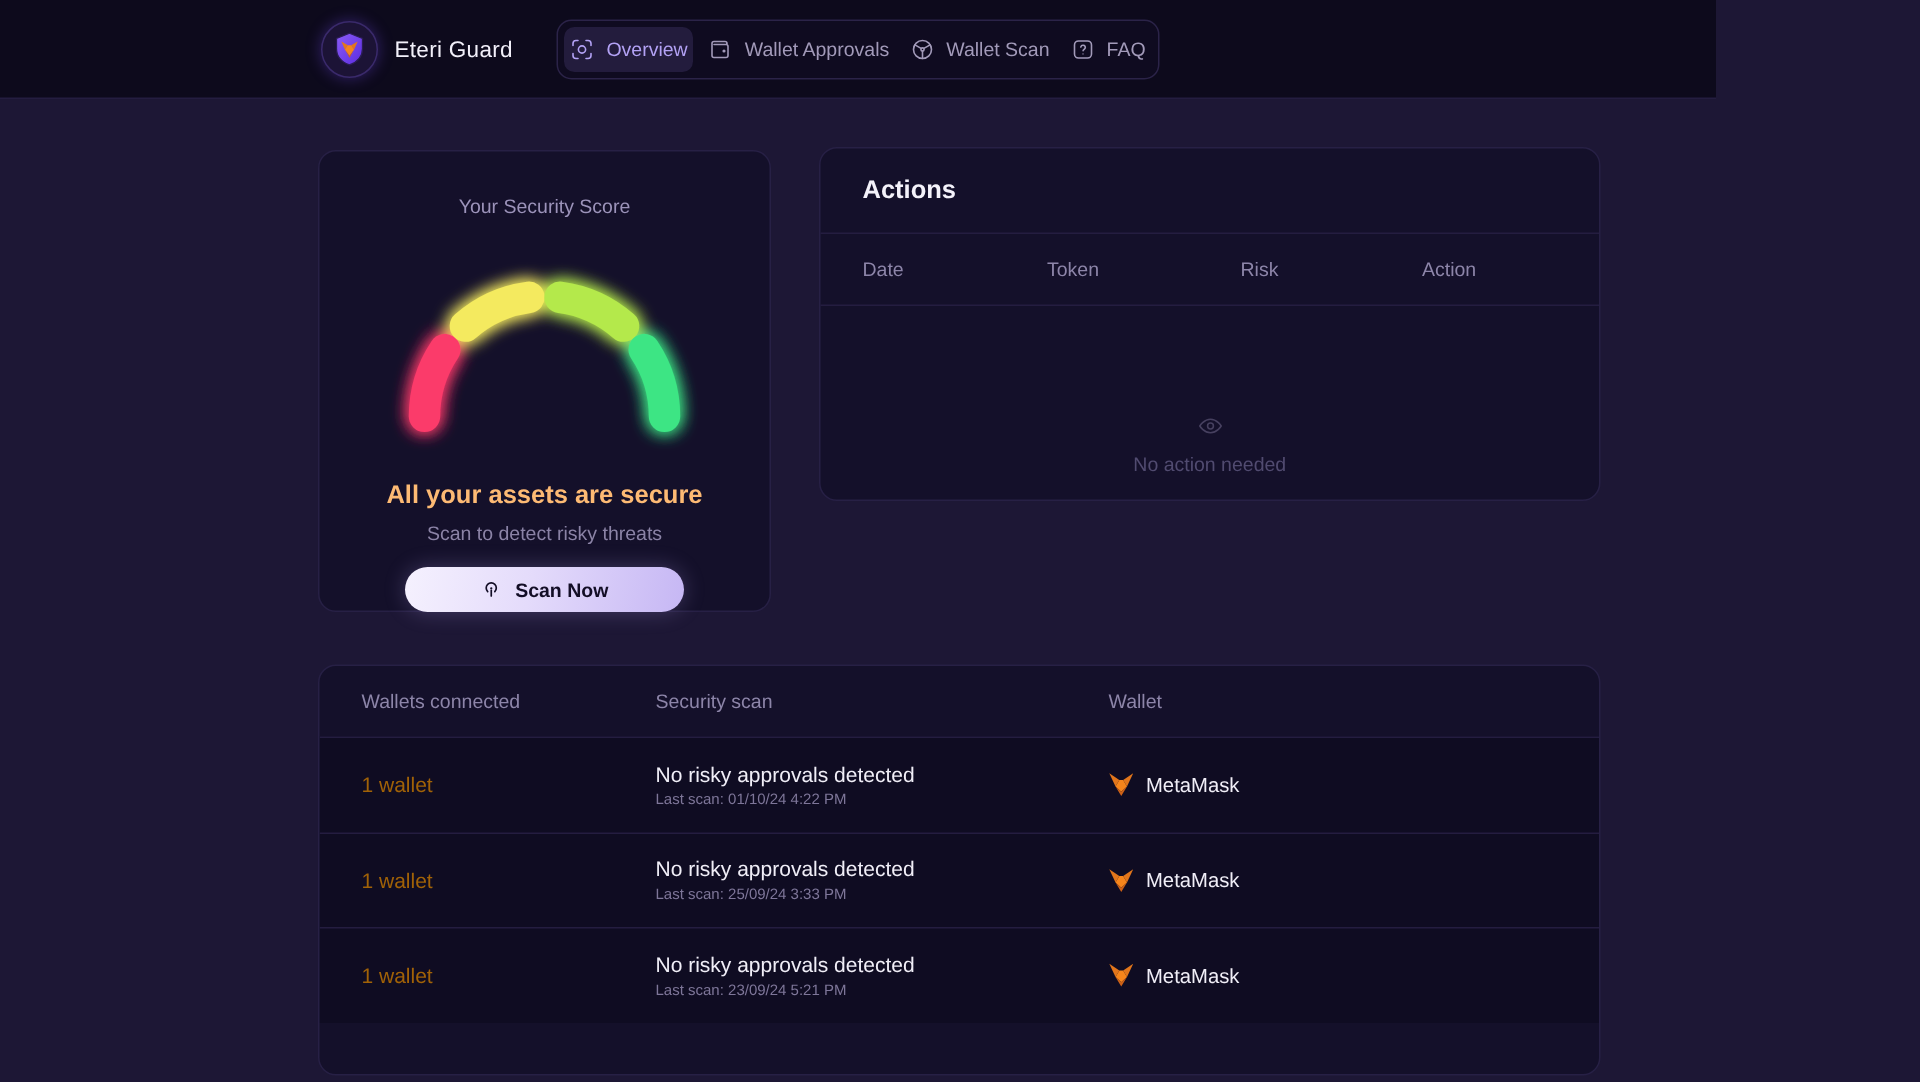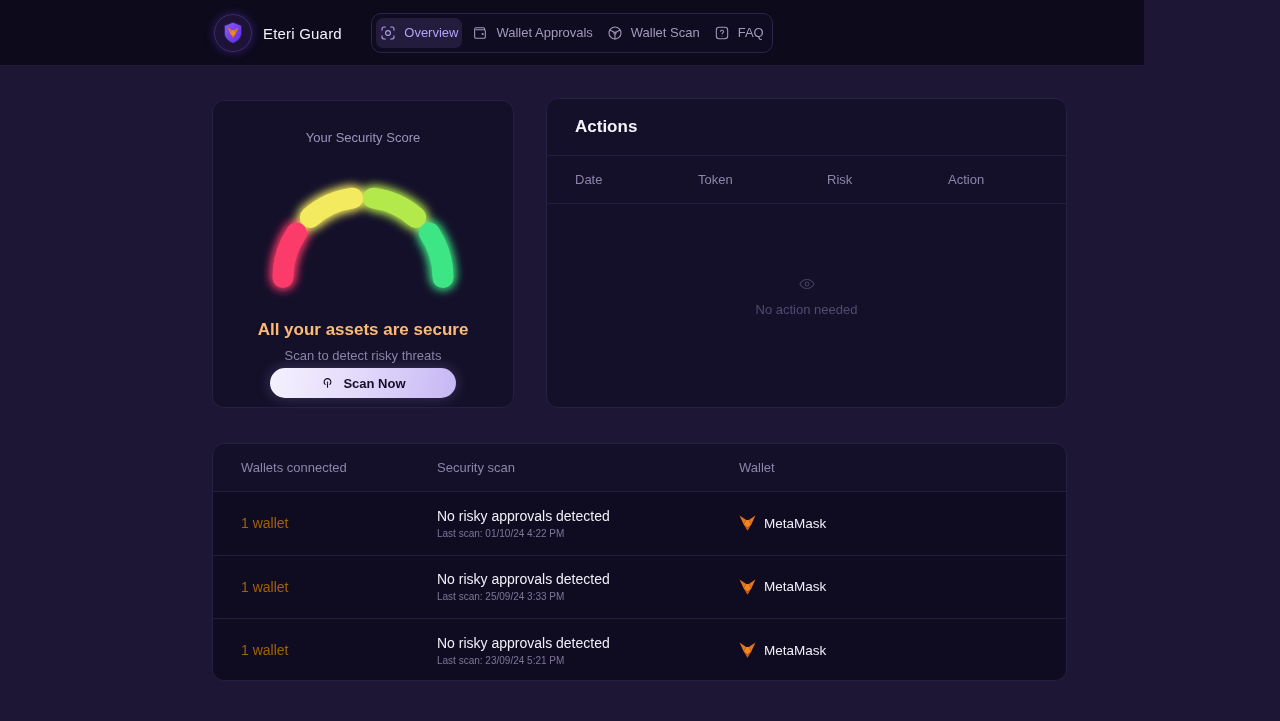--- a/index.html
+++ b/index.html
@@ -50,35 +50,35 @@
   .nav-item svg { width: 16px; height: 16px; stroke: currentColor; fill: none; stroke-width: 1.6; stroke-linecap: round; stroke-linejoin: round; }
 
   
   .card {
     position: absolute;
     background: #14102a;
     border: 1px solid #272045;
     border-radius: 12px;
   }
   .card-score { left: 212px; top: 100px; width: 302px; height: 308px; text-align: center; }
-  .card-actions { left: 546px; top: 98px; width: 521px; height: 310px; }
-  .card-wallets { left: 212px; top: 443px; width: 855px; height: 238px; overflow: hidden; }
+  .card-actions { left: 546px; top: 98px; width: 521px; height: 236px; }
+  .card-wallets { left: 212px; top: 443px; width: 855px; height: 274px; overflow: hidden; }
 
   
   .score-title { margin-top: 29px; font-size: 13px; color: #9c93ba; }
   .gauge-wrap { position: relative; width: 220px; height: 135px; margin: 18px auto 0; }
   .gauge-wrap svg { overflow: visible; }
   .score-value {
     position: absolute; left: 0; right: 0; bottom: 6px;
     font-size: 34px; font-weight: 700; color: #ffffff; letter-spacing: .5px;
   }
   .score-headline { margin-top: 22px; font-size: 17px; font-weight: 600; color: #fdba74; }
   .score-sub { margin-top: 8px; font-size: 13px; color: #8b83a6; }
   .scan-btn {
-    margin: 5px auto 0; width: 186px; height: 30px;
+    margin: 15px auto 0; width: 186px; height: 30px;
     border: none; border-radius: 999px; cursor: pointer;
     background: linear-gradient(100deg, #f5f1fe 0%, #e4dbfb 45%, #c6b7f4 100%);
     color: #130e26; font-size: 13px; font-weight: 600; font-family: inherit;
     display: flex; align-items: center; justify-content: center; gap: 8px;
     box-shadow: 0 0 14px rgba(190,170,250,.25);
   }
   .scan-btn svg { width: 15px; height: 15px; stroke: #130e26; fill: none; stroke-width: 1.8; stroke-linecap: round; }
 
   
   .actions-head {

